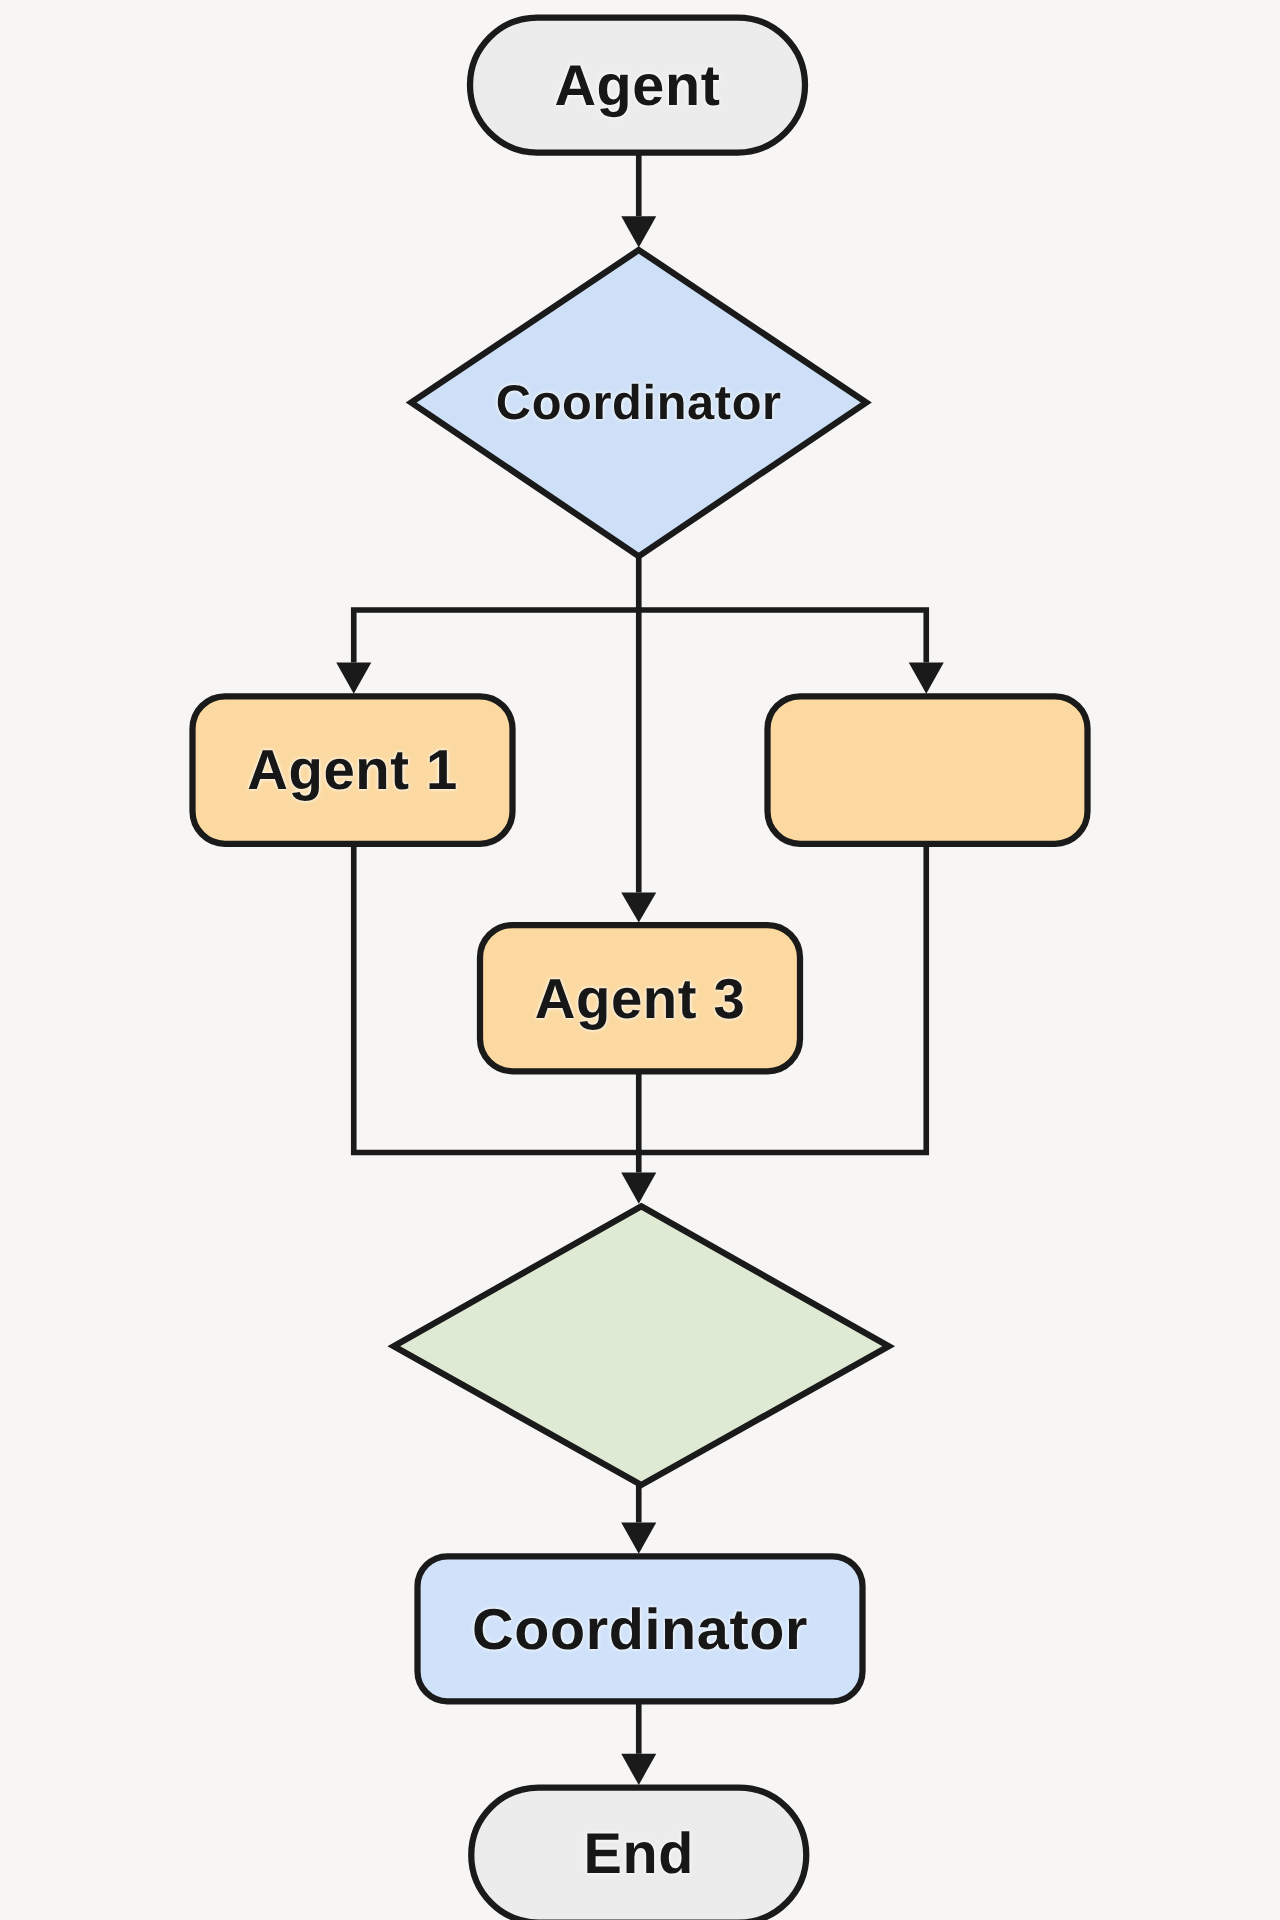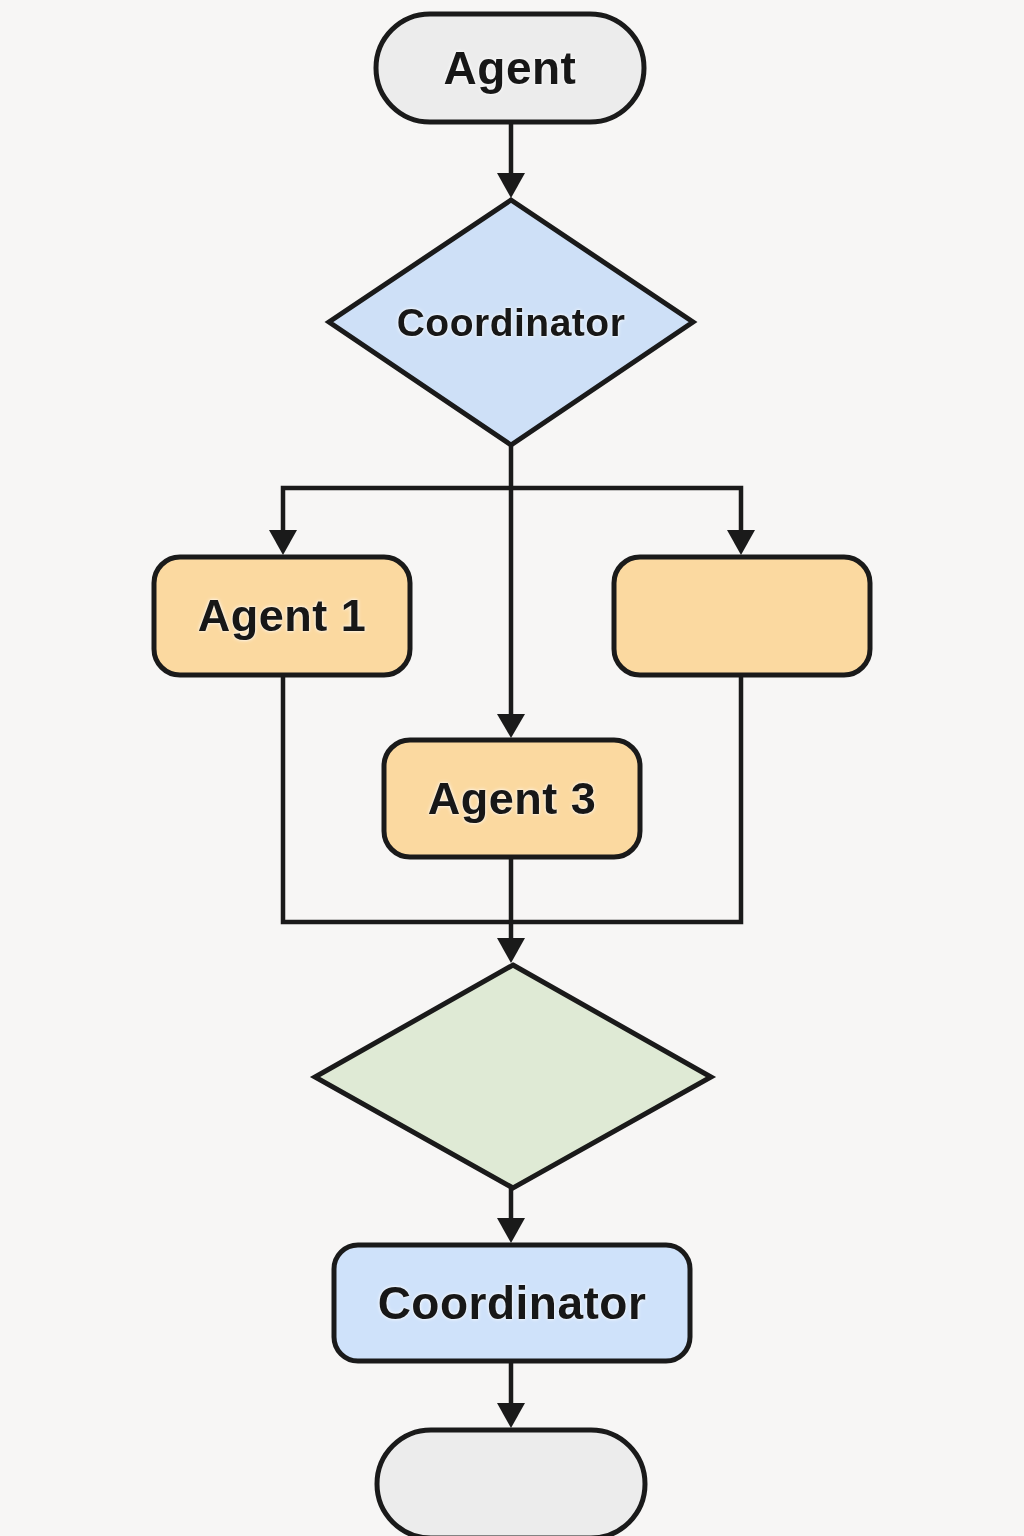--- a/index.html
+++ b/index.html
@@ -82,14 +82,15 @@
   <div class="node-label fs-dia" style="left:329px; top:200px; width:364px; height:245px;">Coordinator</div>
 
   <div class="node-label fs-proc" style="left:154px; top:557px; width:256px; height:118px;">Agent 1</div>
 
 
   <div class="node-label fs-proc" style="left:384px; top:740px; width:256px; height:117px;">Agent 3</div>
 
 
   <div class="node-label fs-pill" style="left:334px; top:1245px; width:356px; height:116px;">Coordinator</div>
 
+  <div class="node-label fs-pill" style="left:377px; top:1430px; width:268px; height:104px;">End</div>
 
 </div>
 
 </body></html>

